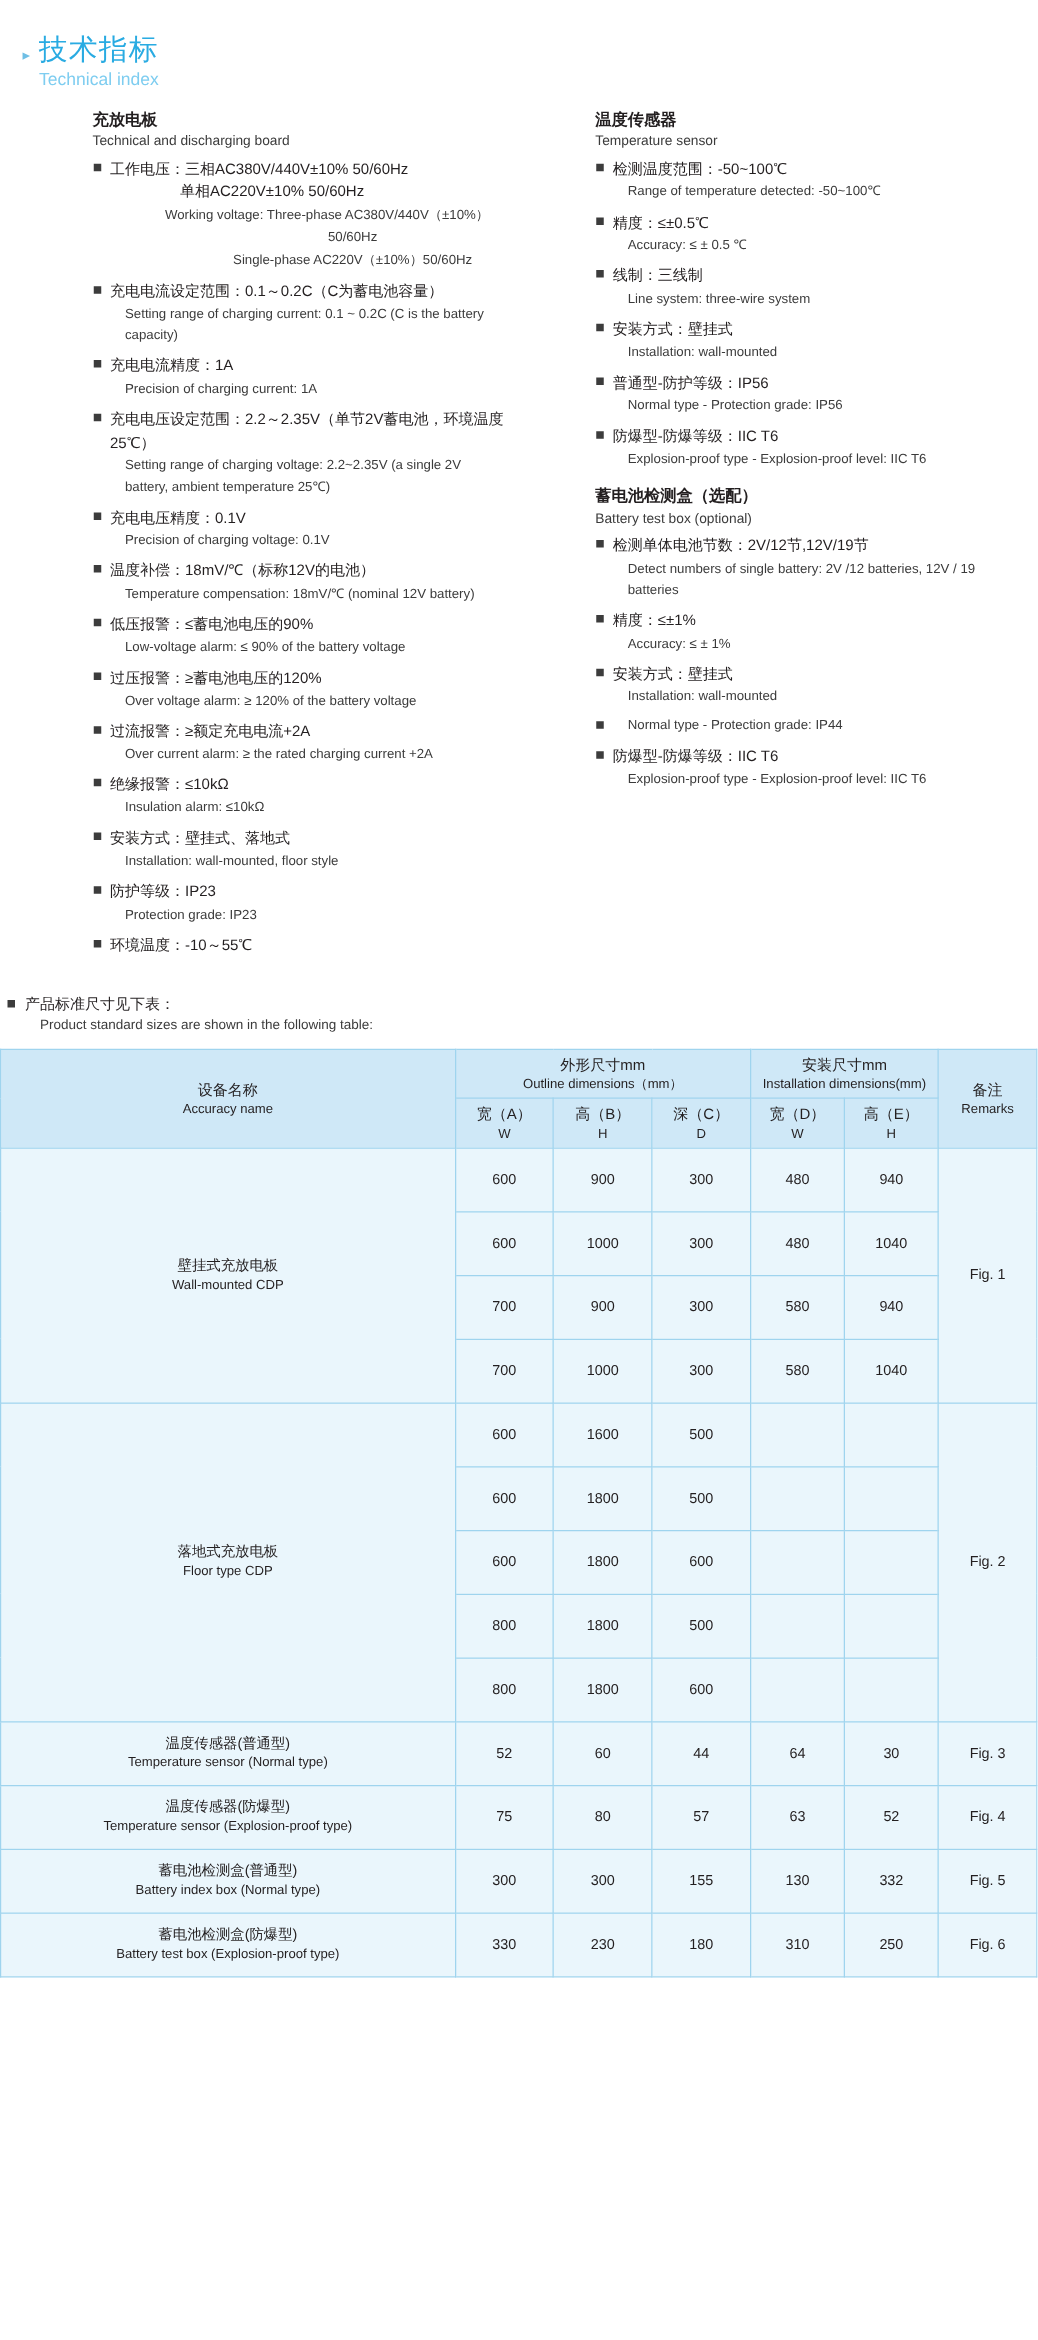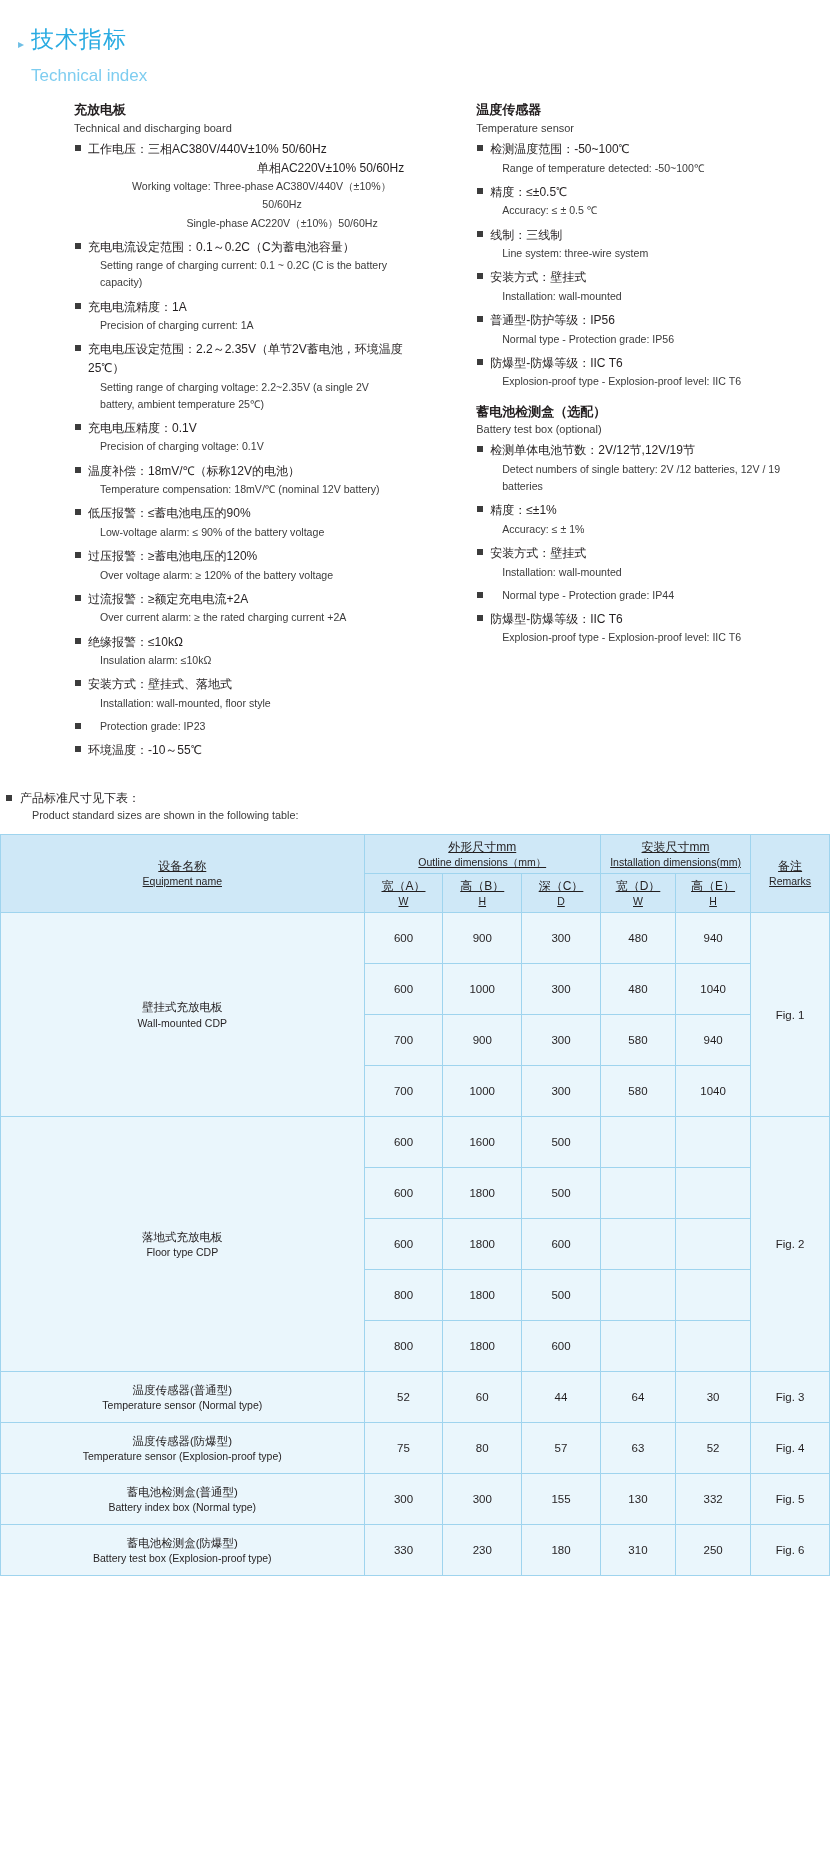--- a/index.html
+++ b/index.html
@@ -35,24 +35,25 @@
     margin-right: 7px;
   }
   .header-titles { display: block; }
   .title-cn {
     font-size: 23px;
     color: #29abe2;
     letter-spacing: 1px;
     line-height: 1.2;
   }
   .title-en {
-    font-size: 17px;
+    font-size: 14px;
     color: #7ecdf0;
     line-height: 1.4;
-    margin-top: 10px;
+    margin-top: 0;
+    text-align: right;
   }
 
   
   .columns {
     display: flex;
     margin-top: 14px;
     padding: 0 20px 0 38px;
     box-sizing: border-box;
   }
   .col {
@@ -101,21 +102,20 @@
     color: #3b3b3b;
     padding-left: 12px;
     margin-top: 1px;
     margin-bottom: 6px;
   }
   .b-cn-sub {
     font-size: 12px;
     line-height: 1.55;
     color: #231f20;
     padding-left: 56px;
-    text-align: right;
   }
   .b-en-ind {
     padding-left: 44px;
   }
   .b-en-ind2 {
     padding-left: 72px;
     text-align: center;
   }
 
   
@@ -148,21 +148,20 @@
     text-align: center;
     vertical-align: middle;
     font-size: 11.5px;
     color: #231f20;
     padding: 4px 2px;
   }
   table.spec thead th {
     background: #cfe8f7;
     font-weight: normal;
     line-height: 1.35;
-    text-decoration: underline;
   }
   table.spec tbody td {
     background: #eaf6fc;
     height: 42px;
   }
   .th-cn { font-size: 12px; display:block; }
   .th-en { font-size: 10.5px; display:block; }
   .cell-cn { display:block; font-size: 11.5px; line-height:1.4;}
   .cell-en { display:block; font-size: 10.5px; line-height:1.4;}
   .name-cell { }
@@ -243,20 +242,21 @@
         <div class="b-cn">绝缘报警：≤10kΩ</div>
         <div class="b-en">Insulation alarm: ≤10kΩ</div>
       </div>
 
       <div class="bullet-item">
         <div class="b-cn">安装方式：壁挂式、落地式</div>
         <div class="b-en">Installation: wall-mounted, floor style</div>
       </div>
 
       <div class="bullet-item">
+        <div class="b-cn">防护等级：IP23</div>
         <div class="b-en">Protection grade: IP23</div>
       </div>
 
       <div class="bullet-item">
         <div class="b-cn">环境温度：-10～55℃</div>
       </div>
     </div>
 
     <div class="col col-right">
       <div class="sec-head-cn">温度传感器</div>
@@ -325,21 +325,21 @@
         <col class="c-dim">
         <col class="c-dim">
       <col class="c-inst">
         <col class="c-inst">
         <col class="c-rem">
     </colgroup>
     <thead>
       <tr>
         <th rowspan="2">
           <span class="th-cn">设备名称</span>
-          <span class="th-en">Equipment name</span>
+          <span class="th-en">Accuracy name</span>
         </th>
         <th colspan="3">
           <span class="th-cn">外形尺寸mm</span>
           <span class="th-en">Outline dimensions（mm）</span>
         </th>
         <th colspan="2">
           <span class="th-cn">安装尺寸mm</span>
           <span class="th-en">Installation dimensions(mm)</span>
         </th>
         <th rowspan="2">

